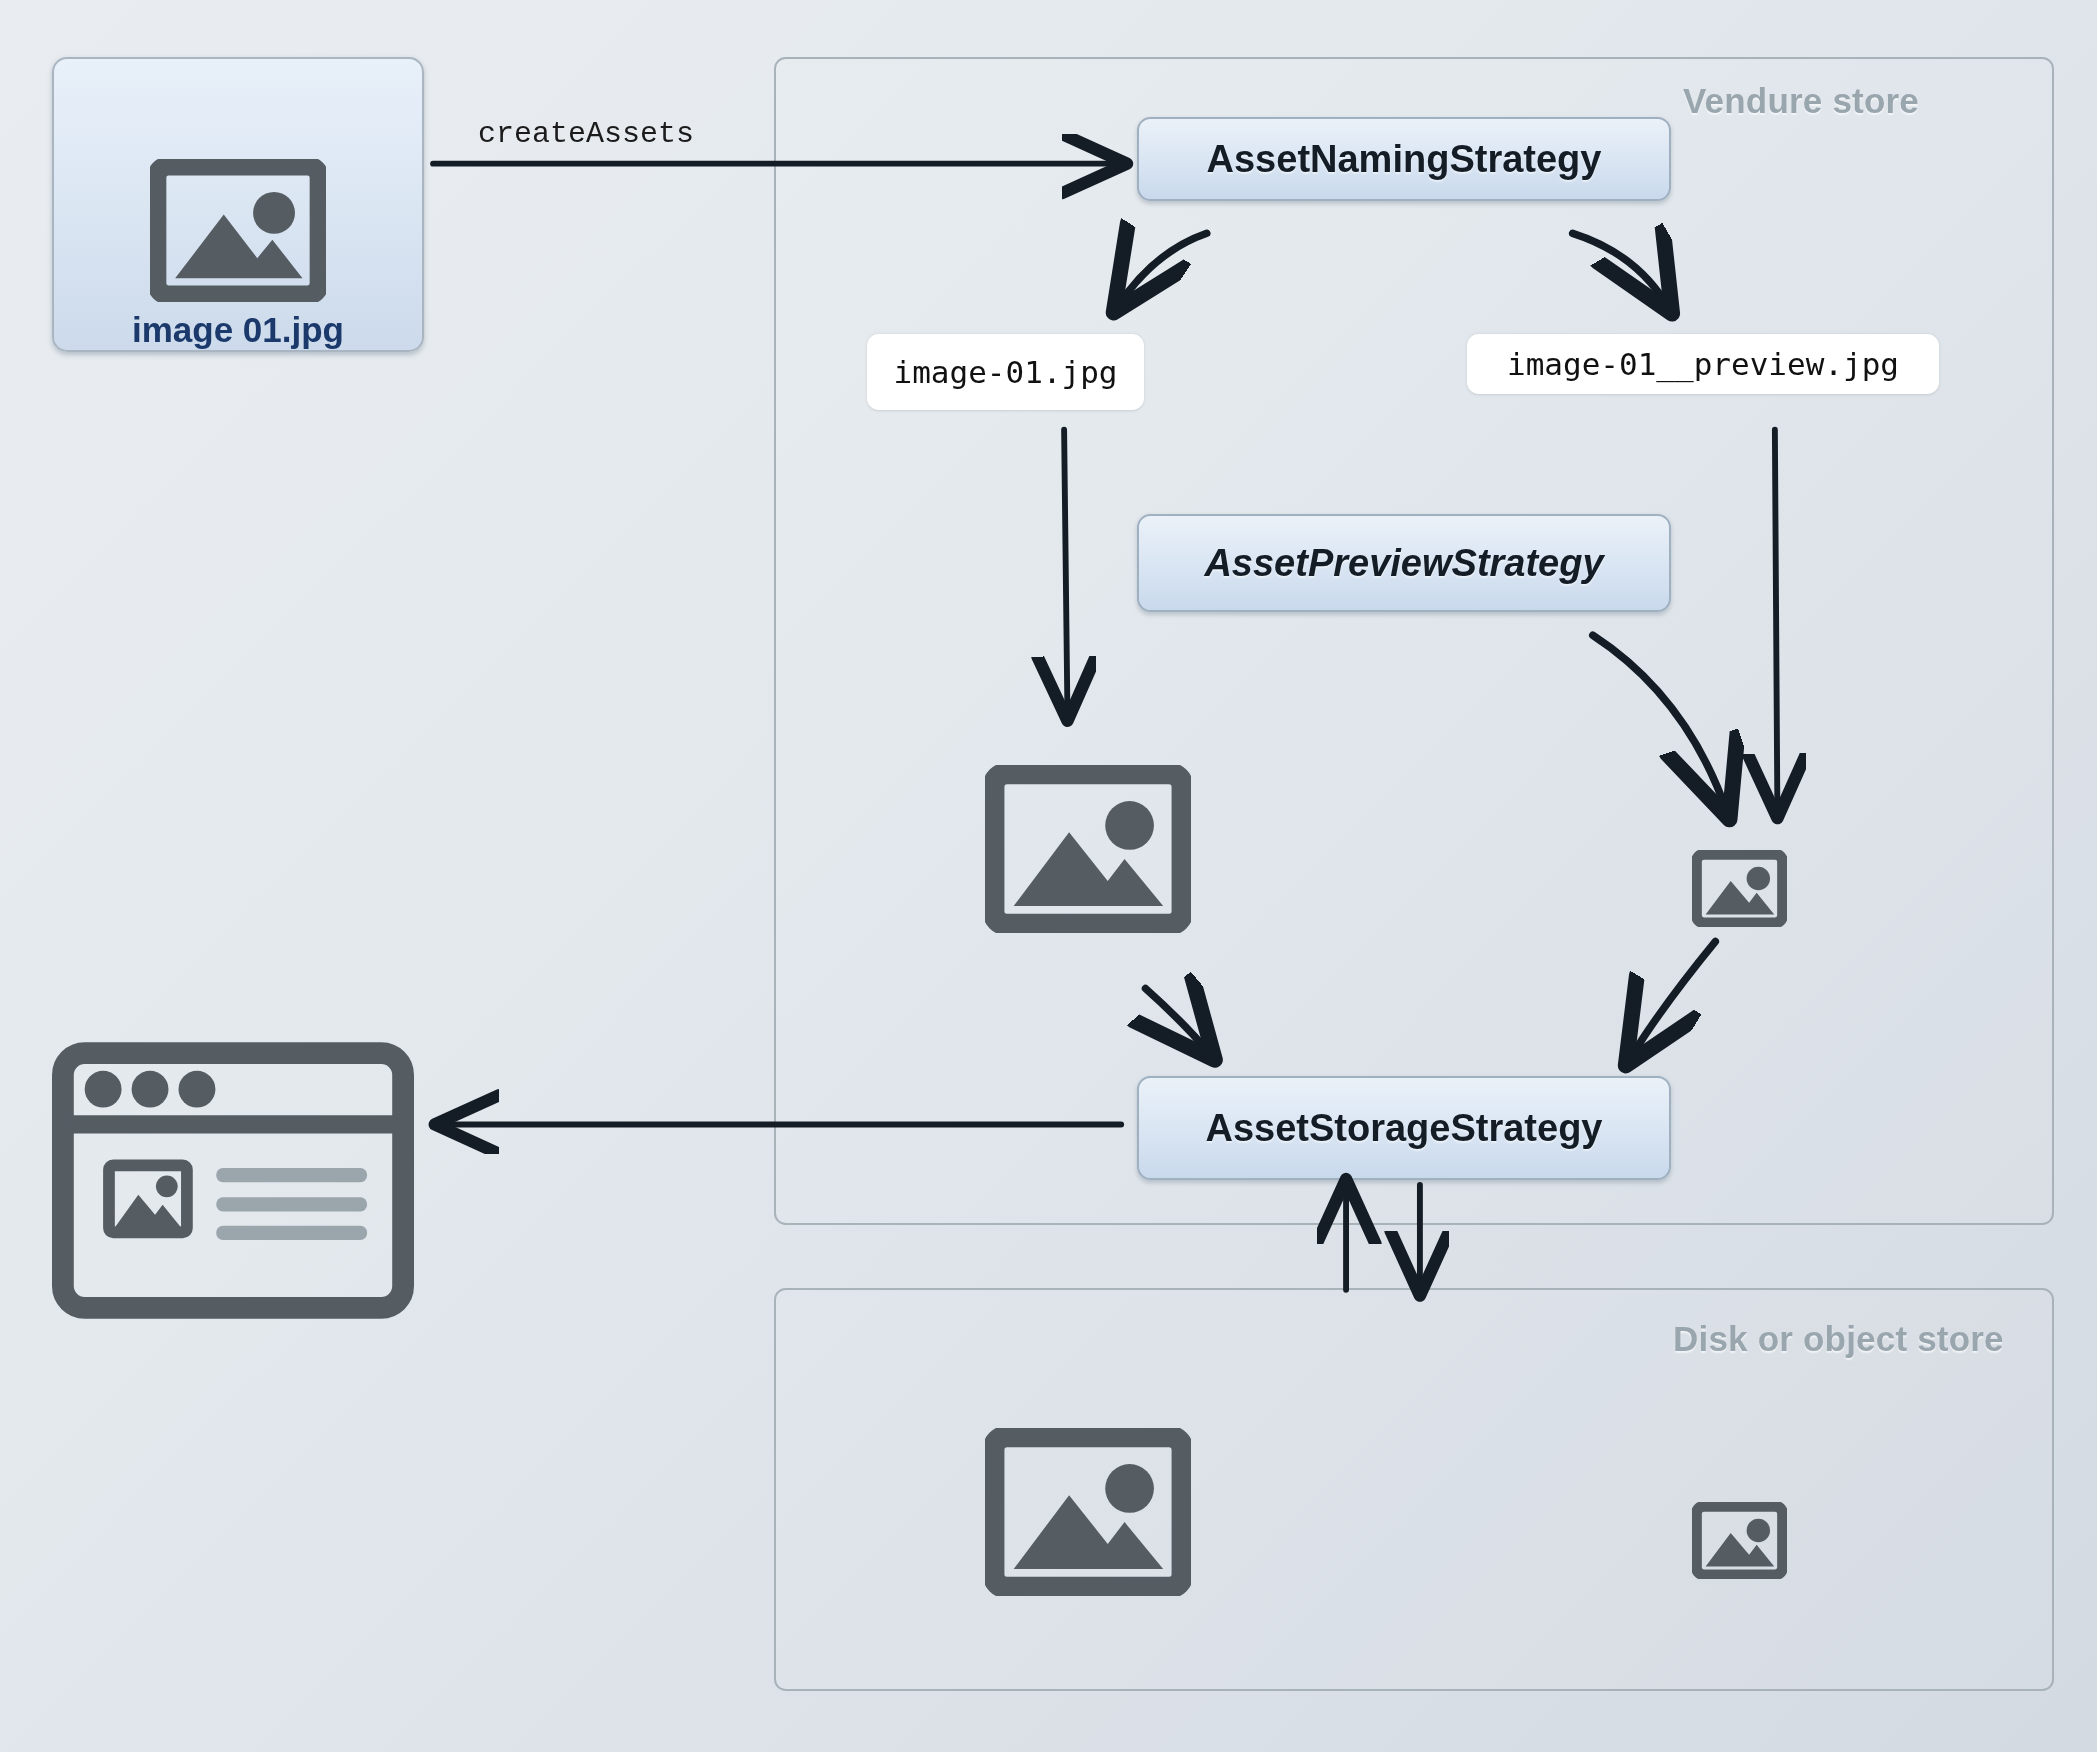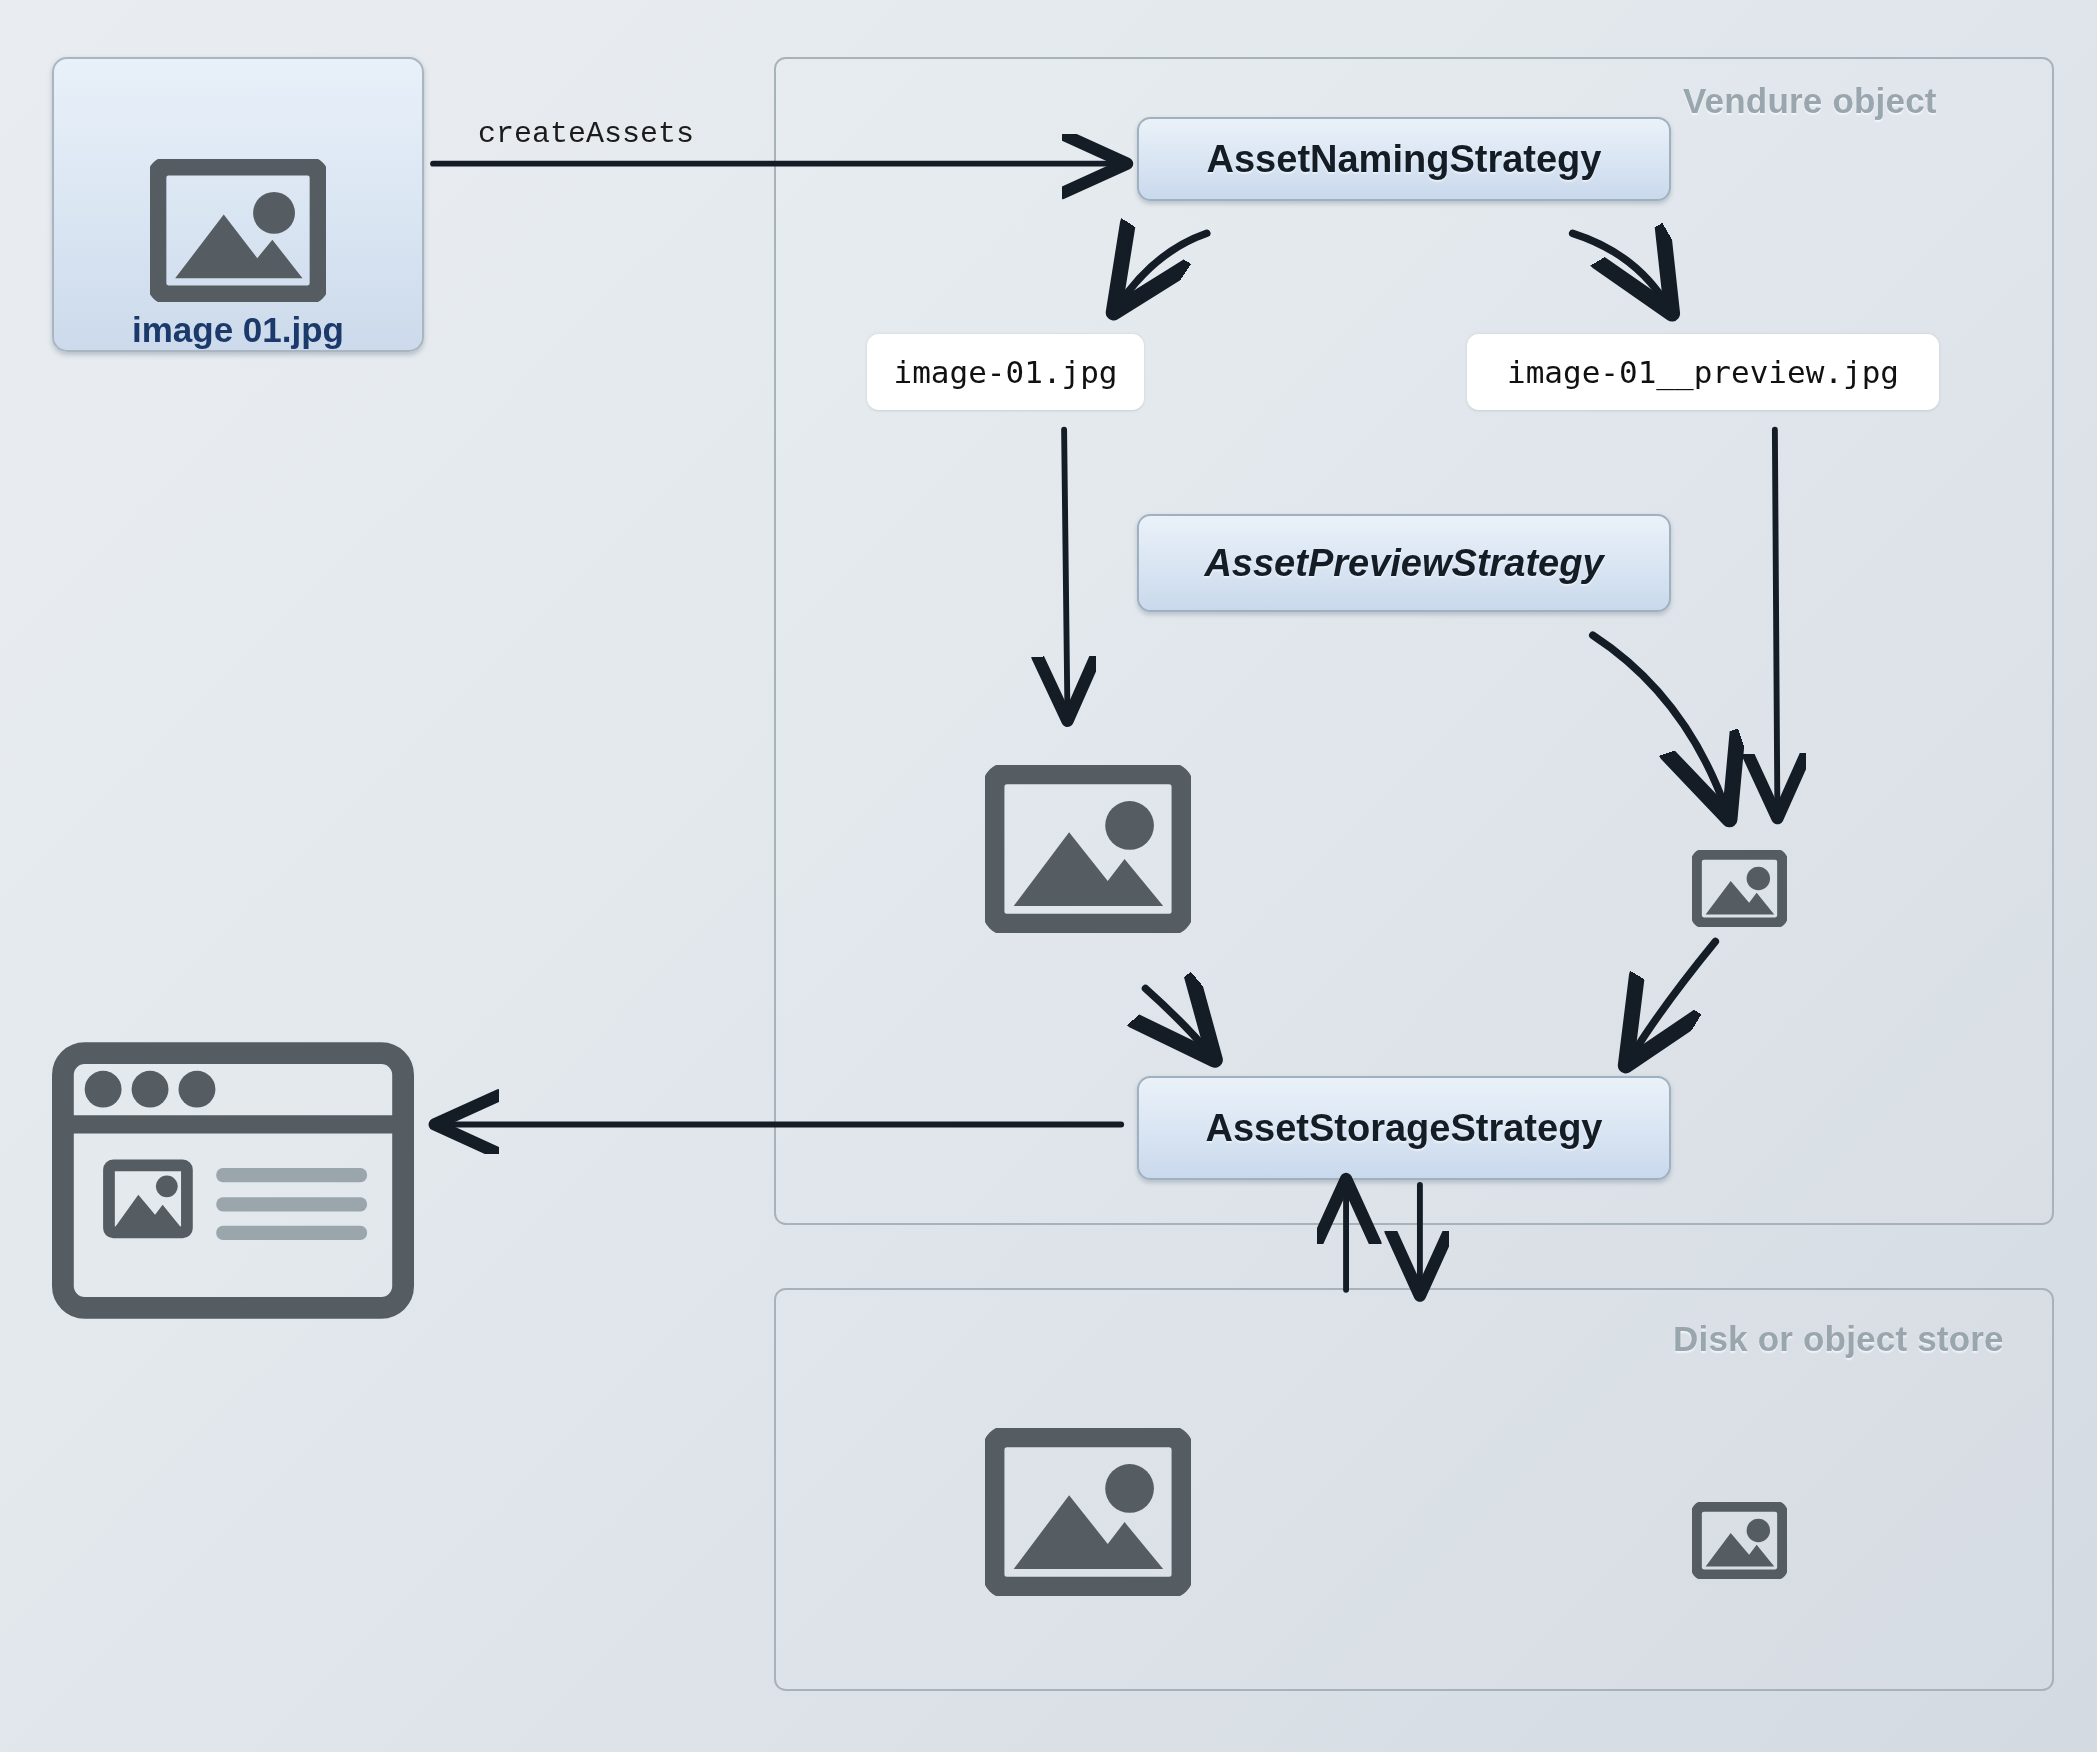--- a/index.html
+++ b/index.html
@@ -111,21 +111,21 @@
     pointer-events: none;
   }
   .icon-abs { position: absolute; }
 </style>
 </head>
 <body>
 
 <div id="canvas">
 
   <div class="group-box" style="left:774px; top:57px; width:1280px; height:1168px;"></div>
-  <div class="group-title" style="left:1683px; top:81px;">Vendure object</div>
+  <div class="group-title" style="left:1683px; top:81px;">Vendure store</div>
 
   <div class="group-box" style="left:774px; top:1288px; width:1280px; height:403px;"></div>
   <div class="group-title" style="left:1673px; top:1319px;">Disk or object store</div>
 
   <div class="file-card" style="left:52px; top:57px; width:372px; height:295px;justify-content:flex-end;">
     <span class="icon-abs" style="position:relative; width:176px; height:143px; display:block;">
       <svg viewBox="0 0 210 170" width="176" height="143">
         <rect x="8" y="8" width="194" height="154" rx="14" ry="14" fill="none" stroke="#555d63" stroke-width="23"></rect>
         <circle cx="148" cy="64" r="25" fill="#555d63"></circle>
         <path d="M30 142 L88 66 L128 118 L146 96 L182 142 Z" fill="#555d63"></path>
@@ -145,21 +145,21 @@
   </div>
 
   <div class="strategy" style="left:1137px; top:1076px; width:534px; height:104px;">
     <span>AssetStorageStrategy</span>
   </div>
 
   <div class="chip" style="left:867px; top:334px; width:277px; height:76px;">
     <span>image-01.jpg</span>
   </div>
 
-  <div class="chip" style="left:1467px; top:334px; width:472px; height:76px;">
+  <div class="chip" style="left:1467px; top:334px; width:472px; height:60px;">
     <span>image-01__preview.jpg</span>
   </div>
 
   <div class="icon-abs" style="left:985px; top:765px; width:206px; height:168px;">
     <svg viewBox="0 0 245 200" width="206" height="168">
       <rect x="10" y="10" width="225" height="180" rx="16" ry="16" fill="none" stroke="#555d63" stroke-width="26"></rect>
       <circle cx="172" cy="72" r="29" fill="#555d63"></circle>
       <path d="M34 168 L100 80 L146 138 L166 112 L212 168 Z" fill="#555d63"></path>
     </svg>
   </div>

